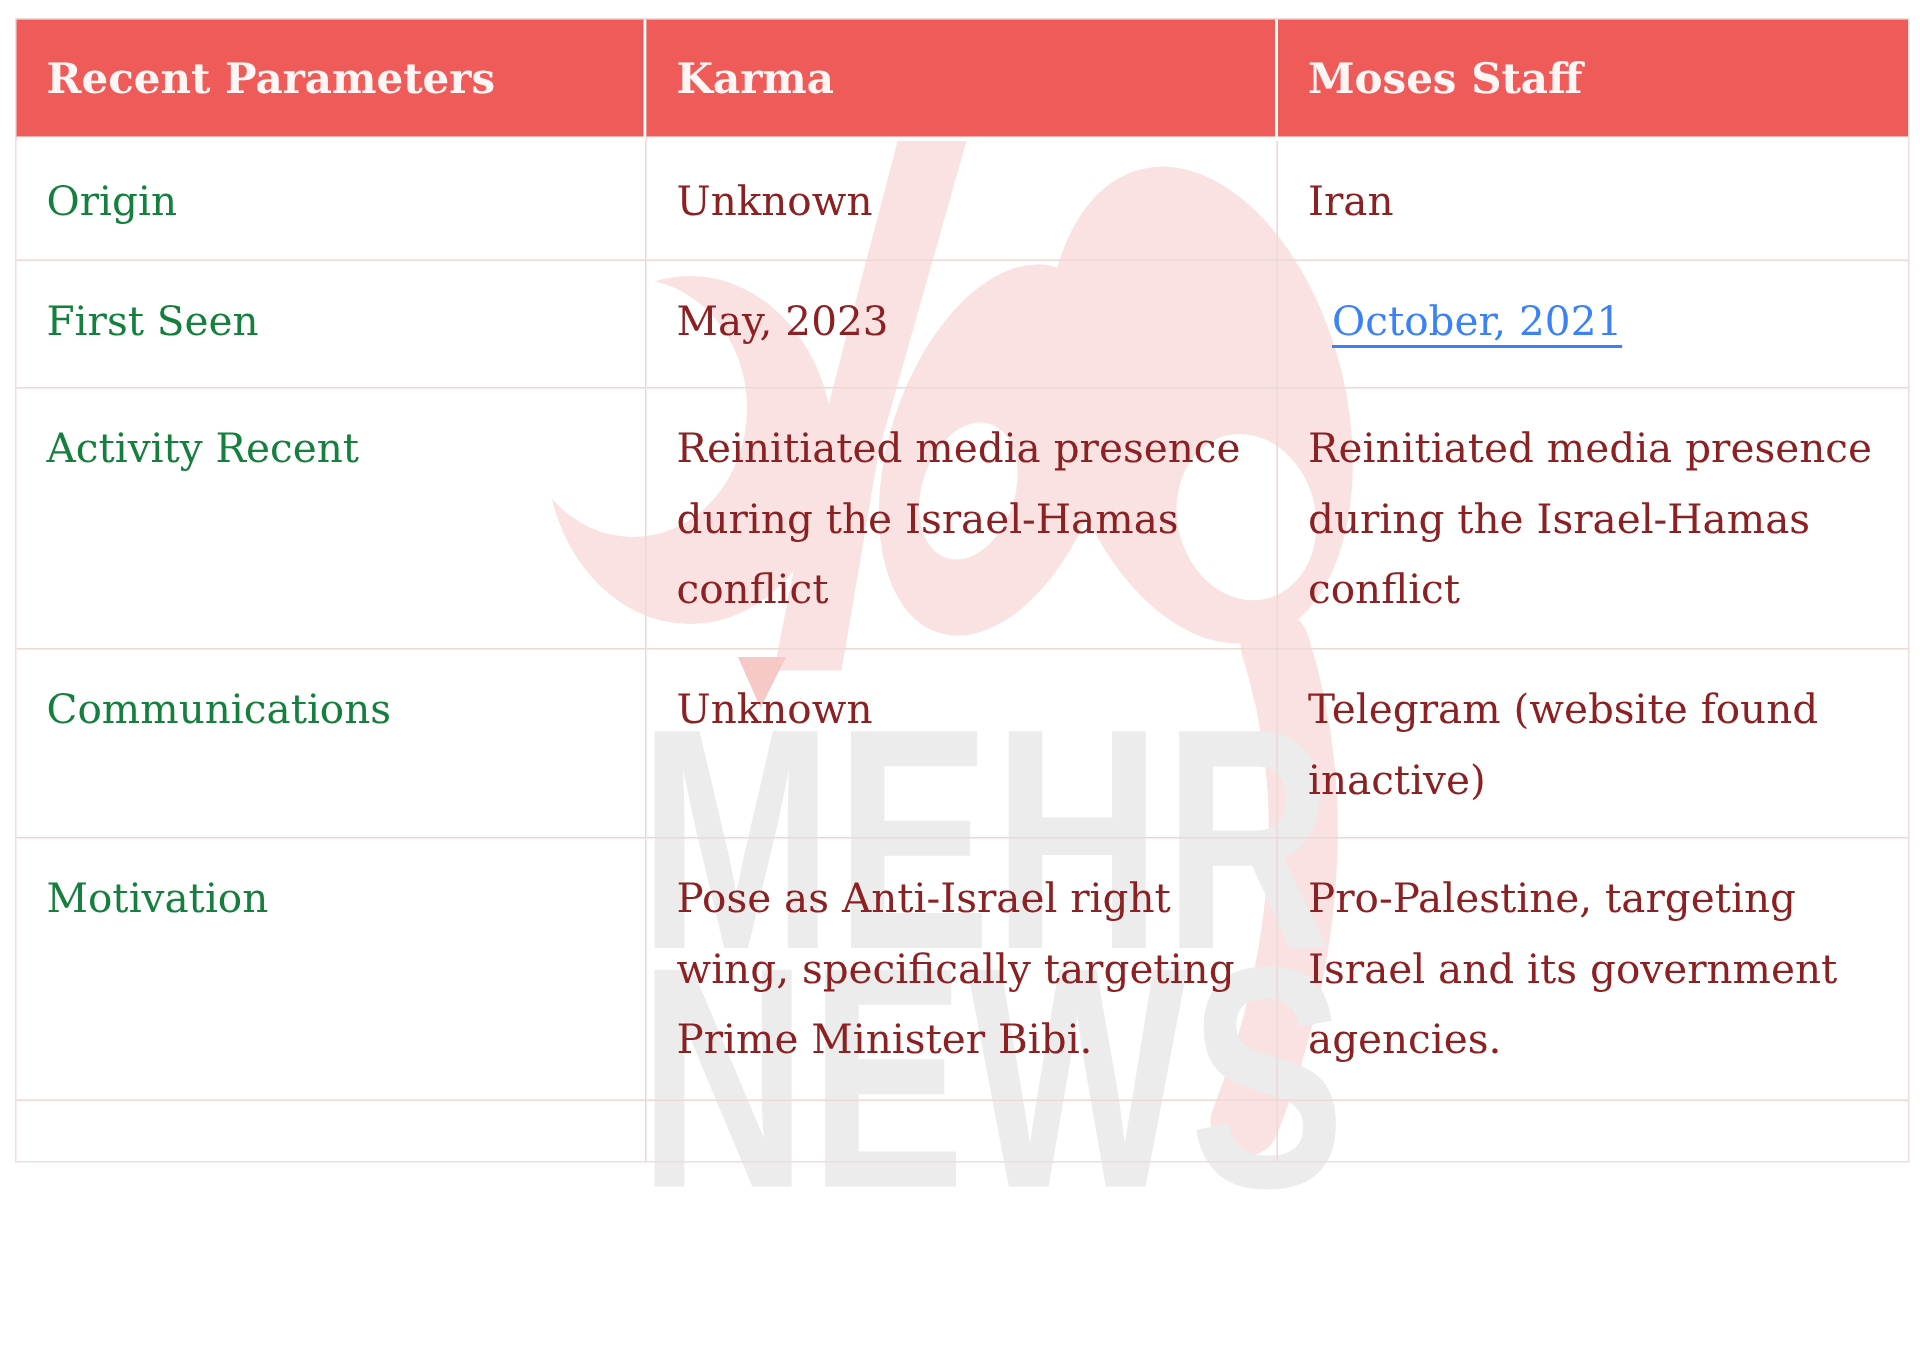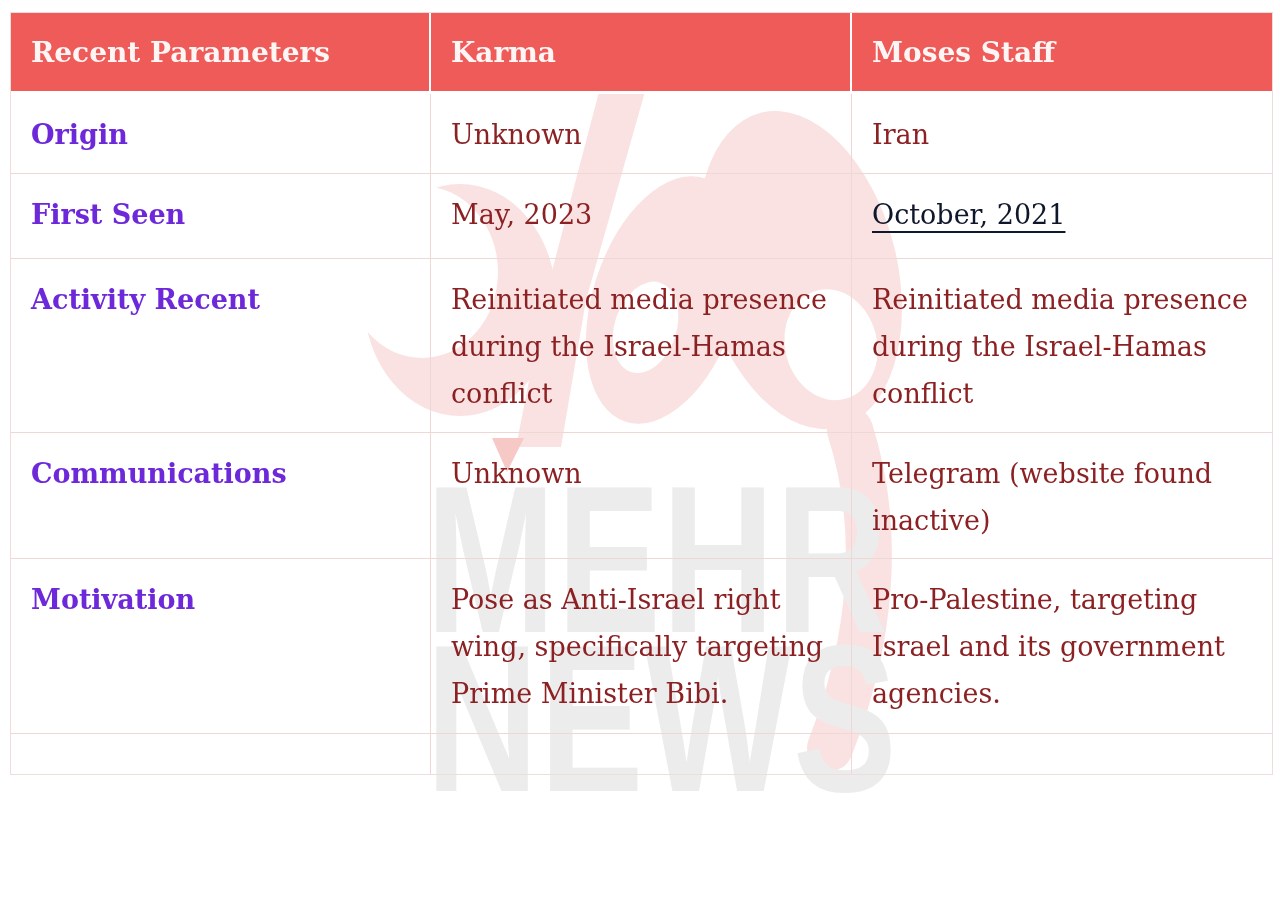--- a/index.html
+++ b/index.html
@@ -77,43 +77,44 @@
     padding: 17px 12px 0 20px;
     font-size: 27px;
     line-height: 47px;
     color: #8c2123;
     white-space: pre-line;
     border-bottom: 1px solid #eed8d6;
     background: transparent;
   }
   td.cell.sep { border-right: 1px solid #eed8d6; }
   td.cell.lab {
-    font-weight: bold;
-    color: #6d28d9;
+    font-weight: normal;
+    color: #15803d;
   }
   tr.r-head   { height: 81px; }
   tr.r-origin { height: 80px; }
   tr.r-first  { height: 85px; }
   tr.r-activ  { height: 174px; }
   tr.r-comms  { height: 126px; }
   tr.r-motiv  { height: 175px; }
   tr.r-objct  { height: 172px; }
   tr.r-stub   { height: 40px; }
   tr.r-stub td {
     border-bottom: none;
     padding: 0;
   }
   tr.r-stub td.sep { border-right: 1px solid #eed8d6; }
 
   a.datelink {
-    color: #0f172a;
+    color: #3b82f6;
     text-decoration: underline;
     text-decoration-thickness: 2px;
     text-underline-offset: 7px;
     cursor: pointer;
+    margin-left: 16px;
   }
 </style>
 </head>
 <body>
 
 <div class="watermark-layer">
   <svg class="wm-logo-svg" width="1280" height="911" viewBox="0 0 1280 911" aria-hidden="true">
 
     <ellipse cx="460" cy="300" rx="96" ry="116" fill="#f9e2e1"></ellipse>
     <ellipse cx="422" cy="272" rx="76" ry="86" fill="#ffffff"></ellipse>

